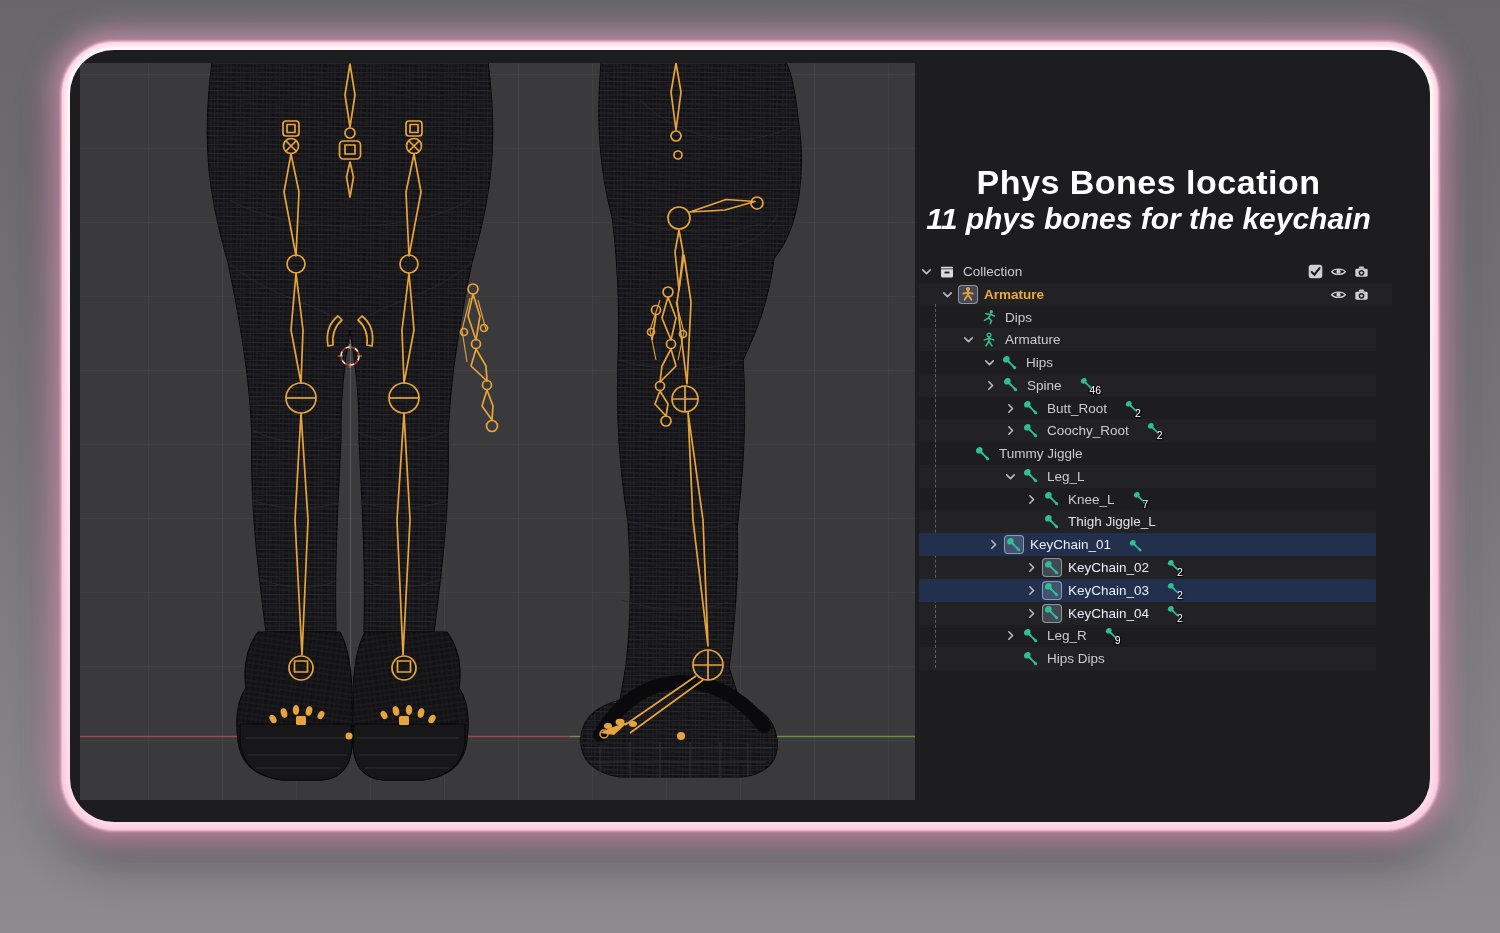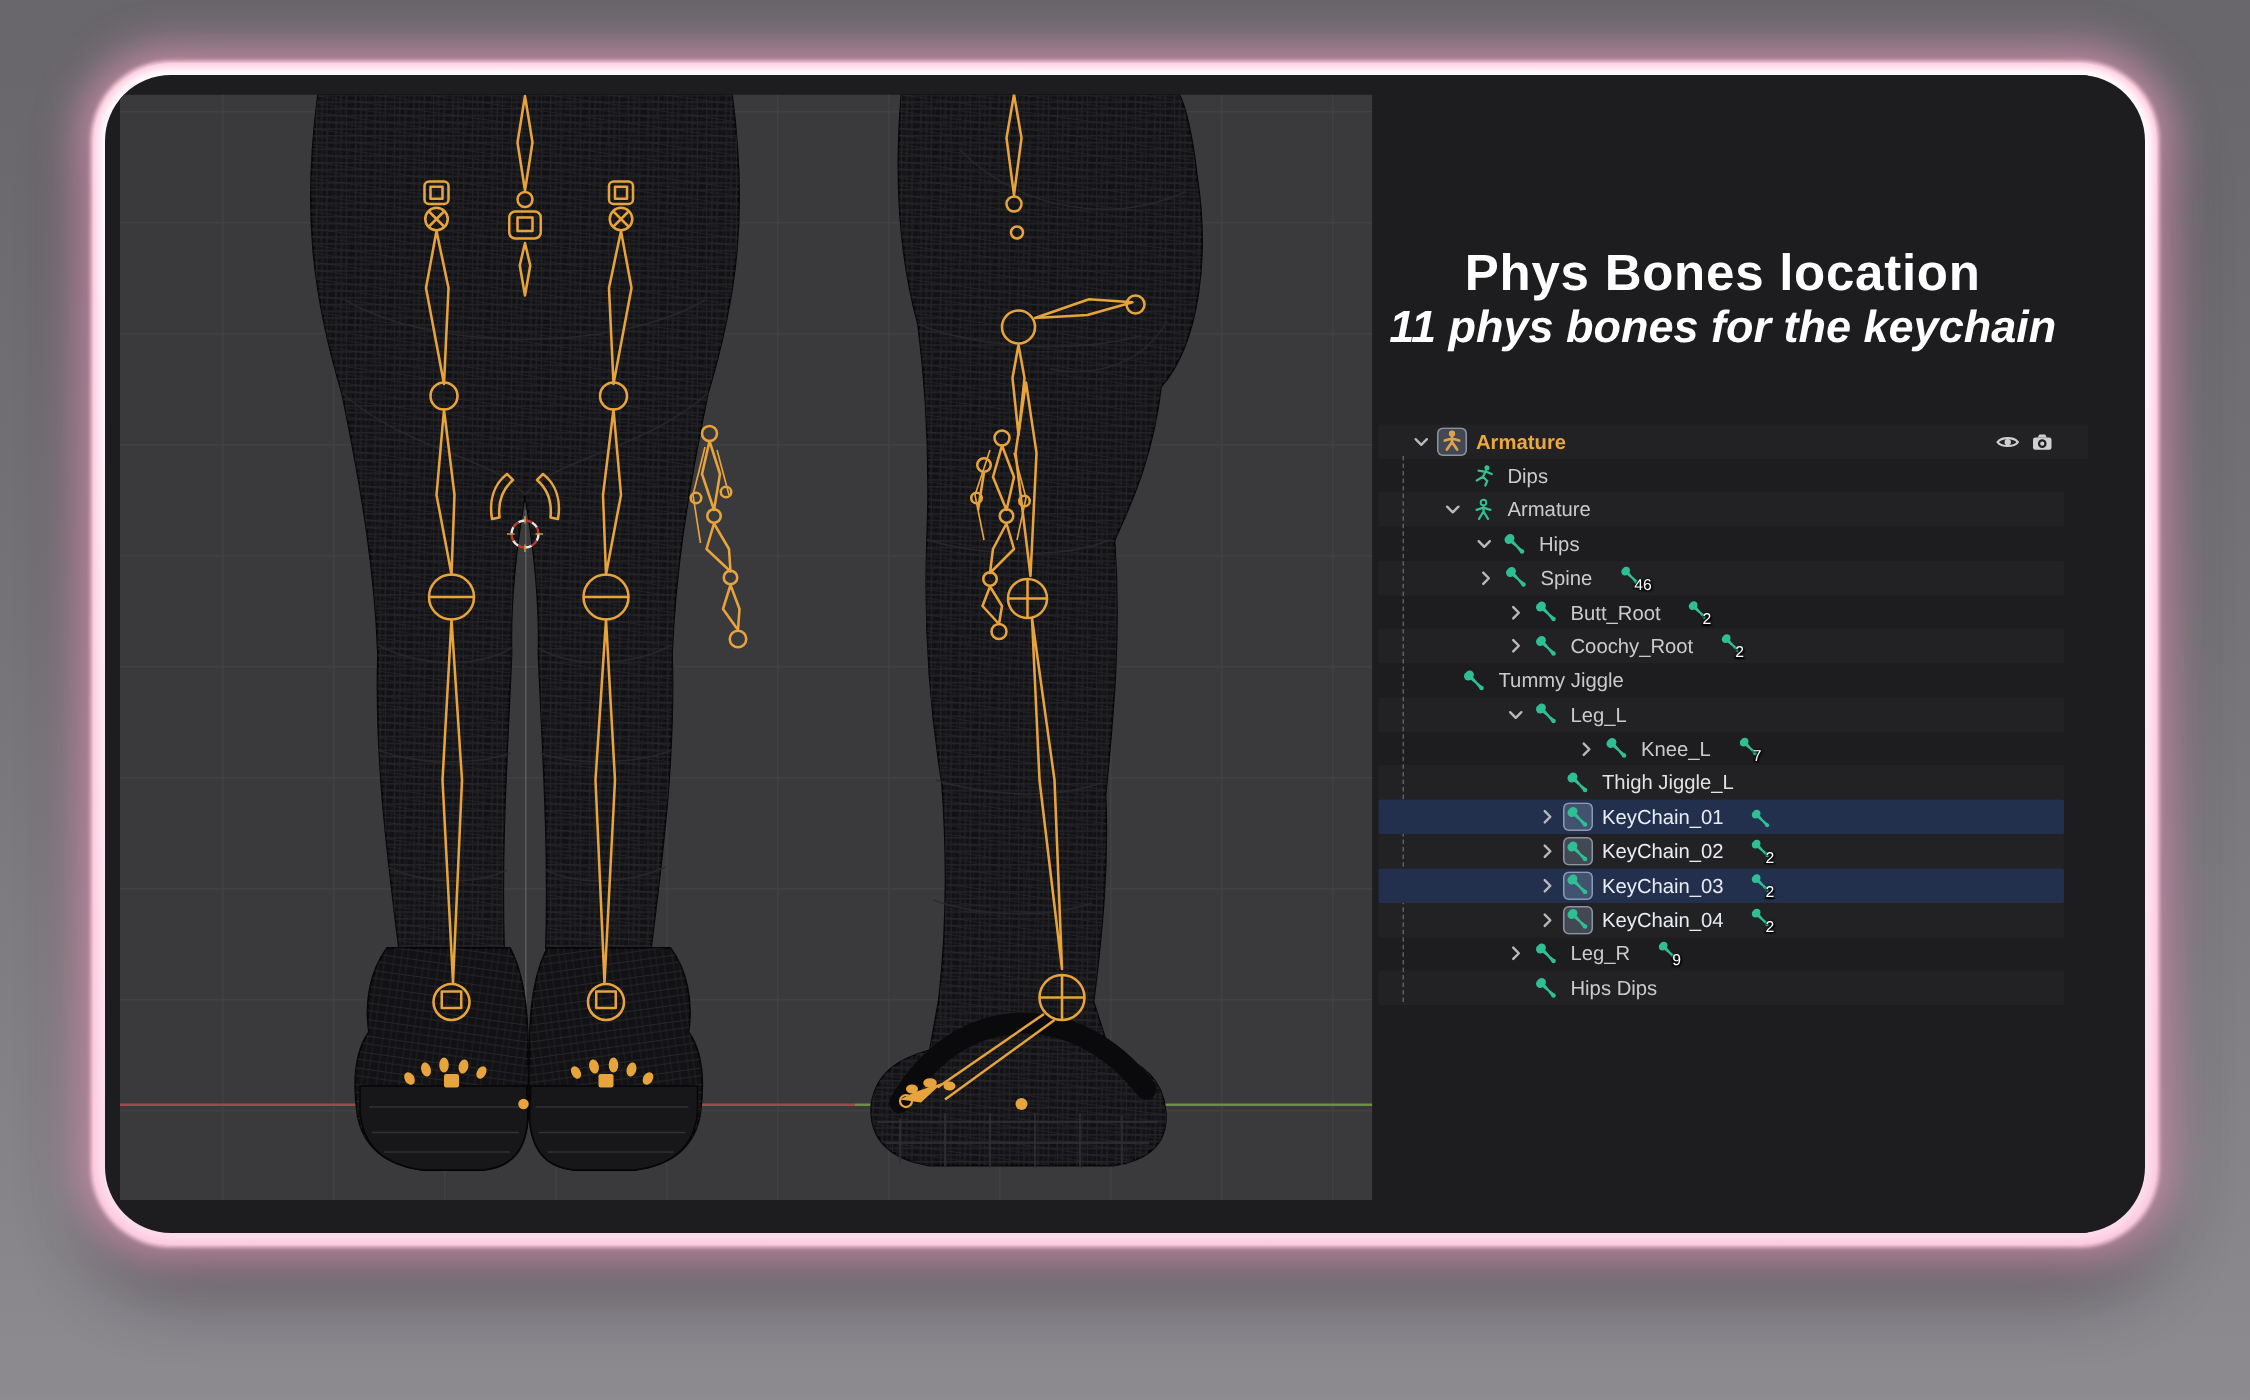--- a/index.html
+++ b/index.html
@@ -298,20 +298,45 @@
           </g>
         </g>
       </svg>
     </div>
 
     <div class="outliner">
       <div class="ov-title">Phys Bones location</div>
       <div class="ov-sub">11 phys bones for the keychain</div>
       <div class="dashline"></div>
       <div class="tree" id="tree">
+          <div class="trow s-none" style="top: 210px;">
+            <div class="rowbg"></div>
+            <div class="rowc" style="padding-left:4px">
+              <svg class="chev ">
+                <use href="#i-chev"></use>
+              </svg>
+              <span class="icw">
+                <svg class="ic c-collection">
+                  <use href="#i-collection"></use>
+                </svg>
+              </span>
+              <span class="lbl ">Collection</span>
+            </div>
+            <div class="ricons">
+              <svg class="ic ri c-checkbox">
+                <use href="#i-checkbox"></use>
+              </svg>
+              <svg class="ic ri c-eye">
+                <use href="#i-eye"></use>
+              </svg>
+              <svg class="ic ri c-camera">
+                <use href="#i-camera"></use>
+              </svg>
+            </div>
+          </div>
           <div class="trow s-object alt" style="top: 232.77px;">
             <div class="rowbg"></div>
             <div class="rowc" style="padding-left:25px">
               <svg class="chev ">
                 <use href="#i-chev"></use>
               </svg>
               <span class="icw boxed">
                 <svg class="ic c-person">
                   <use href="#i-person"></use>
                 </svg>
@@ -446,21 +471,21 @@
                 <use href="#i-chev"></use>
               </svg>
               <span class="icw">
                 <svg class="ic c-bone">
                   <use href="#i-bone"></use>
                 </svg>
               </span>
               <span class="lbl ">Leg_L</span>
             </div>
           </div>
-          <div class="trow s-none" style="top: 437.7px; padding-left: 26px;">
+          <div class="trow s-none" style="top: 437.7px;">
             <div class="rowbg"></div>
             <div class="rowc" style="padding-left:109px">
               <svg class="chev r">
                 <use href="#i-chev"></use>
               </svg>
               <span class="icw">
                 <svg class="ic c-bone">
                   <use href="#i-bone"></use>
                 </svg>
               </span>
@@ -480,21 +505,21 @@
               <span class="icw">
                 <svg class="ic c-bone">
                   <use href="#i-bone"></use>
                 </svg>
               </span>
               <span class="lbl ">Thigh Jiggle_L</span>
             </div>
           </div>
           <div class="trow s-selected" style="top: 483.24px;">
             <div class="rowbg"></div>
-            <div class="rowc" style="padding-left:109px">
+            <div class="rowc" style="padding-left:71px">
               <svg class="chev r">
                 <use href="#i-chev"></use>
               </svg>
               <span class="icw boxed">
                 <svg class="ic c-bone">
                   <use href="#i-bone"></use>
                 </svg>
               </span>
               <span class="lbl ">KeyChain_01</span>
               <span class="cnt">

